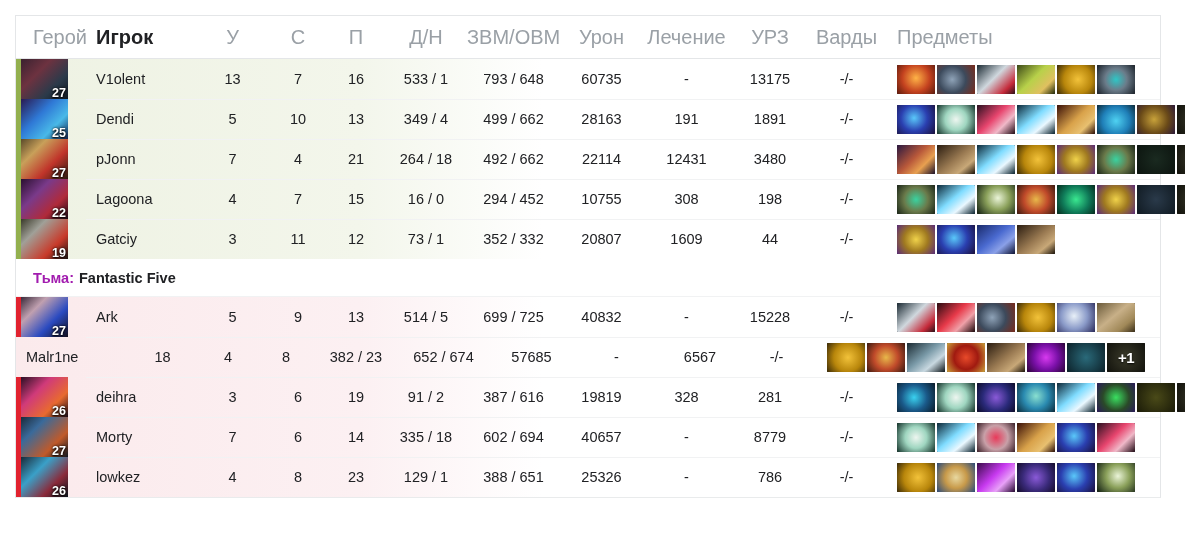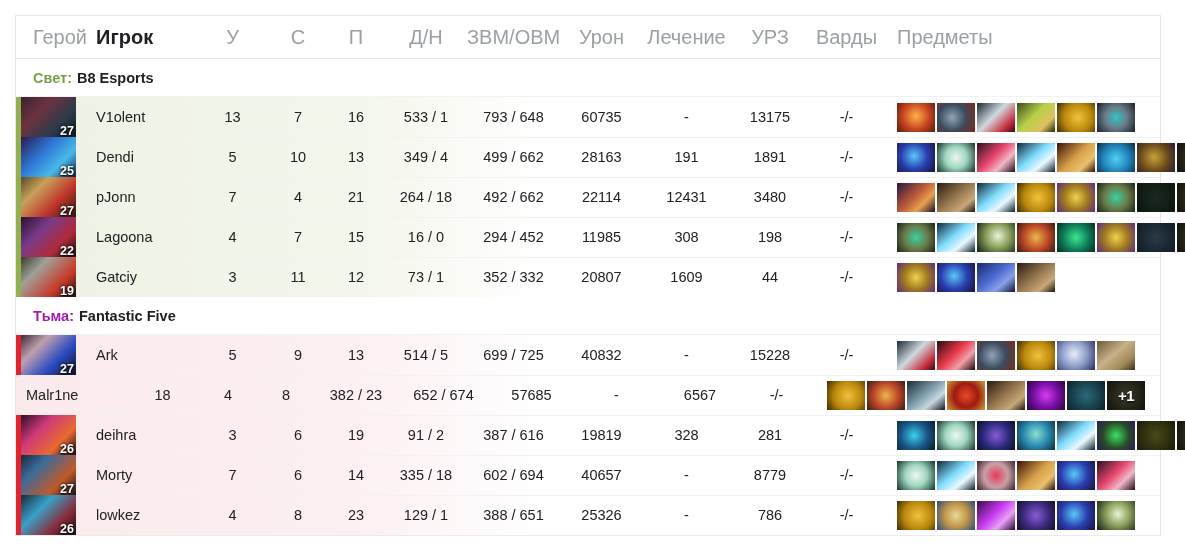--- a/index.html
+++ b/index.html
@@ -86,21 +86,21 @@
   .hero-cell {
     width: 70px; height: 40px;
     position: relative; flex: 0 0 70px;
     overflow: hidden;
   }
   .accent { position: absolute; left: 0; top: 0; width: 5px; height: 40px; }
   .prow.radiant .accent { background: #93b04f; }
   .prow.dire    .accent { background: #e1222f; }
   .portrait {
     position: absolute; left: 5px; top: 0;
-    width: 55px; height: 40px;
+    width: 47px; height: 40px;
     overflow: hidden;
   }
   .portrait .art { position: absolute; inset: 0; }
   .lvl {
     position: absolute; right: 2px; bottom: -1px;
     font-size: 12.5px; font-weight: bold; color: #fff;
     text-shadow: 0 1px 2px rgba(0,0,0,.95), 0 0 3px rgba(0,0,0,.9);
     line-height: 13px;
   }
 
@@ -149,24 +149,20 @@
       <div class="th c-a">П</div>
       <div class="th c-dn">Д/Н</div>
       <div class="th c-gxm">ЗВМ/ОВМ</div>
       <div class="th c-dmg">Урон</div>
       <div class="th c-heal">Лечение</div>
       <div class="th c-gpm">УРЗ</div>
       <div class="th c-wards">Варды</div>
       <div class="th c-items left">Предметы</div>
     </div>
   <div id="tbody">
-      <div class="team-row">
-        <span class="team-side radiant">Свет:</span>
-        <span class="team-name">B8 Esports</span>
-      </div>
       <div class="prow radiant">
         <div class="hero-cell">
           <div class="accent"></div>
           <div class="portrait">
             <div class="art" style="background: linear-gradient(135deg, rgb(58, 34, 48) 0%, rgb(109, 50, 64) 35%, rgb(43, 58, 74) 70%, rgb(16, 24, 32) 100%);"></div>
             <div class="lvl">27</div>
           </div>
         </div>
         <div class="pname c-player">V1olent</div>
         <div class="stat c-k">13</div>
@@ -298,21 +294,21 @@
             <div class="art" style="background: linear-gradient(135deg, rgb(42, 16, 48) 0%, rgb(122, 58, 138) 35%, rgb(176, 42, 58) 70%, rgb(26, 10, 20) 100%);"></div>
             <div class="lvl">22</div>
           </div>
         </div>
         <div class="pname c-player">Lagoona</div>
         <div class="stat c-k">4</div>
         <div class="stat c-d">7</div>
         <div class="stat c-a">15</div>
         <div class="stat c-dn">16 / 0</div>
         <div class="stat c-gxm">294 / 452</div>
-        <div class="stat c-dmg">11985</div>
+        <div class="stat c-dmg">10755</div>
         <div class="stat c-heal">308</div>
         <div class="stat c-gpm">198</div>
         <div class="stat c-wards">-/-</div>
         <div class="items c-items">
           <div class="item">
             <div class="art" style="background: radial-gradient(circle, rgb(58, 210, 160) 0%, rgb(106, 122, 74) 50%, rgb(26, 36, 24) 100%);"></div>
           </div>
           <div class="item">
             <div class="art" style="background: linear-gradient(140deg, rgb(12, 40, 56) 0%, rgb(127, 220, 255) 45%, rgb(234, 248, 255) 70%, rgb(7, 32, 44) 100%);"></div>
           </div>

